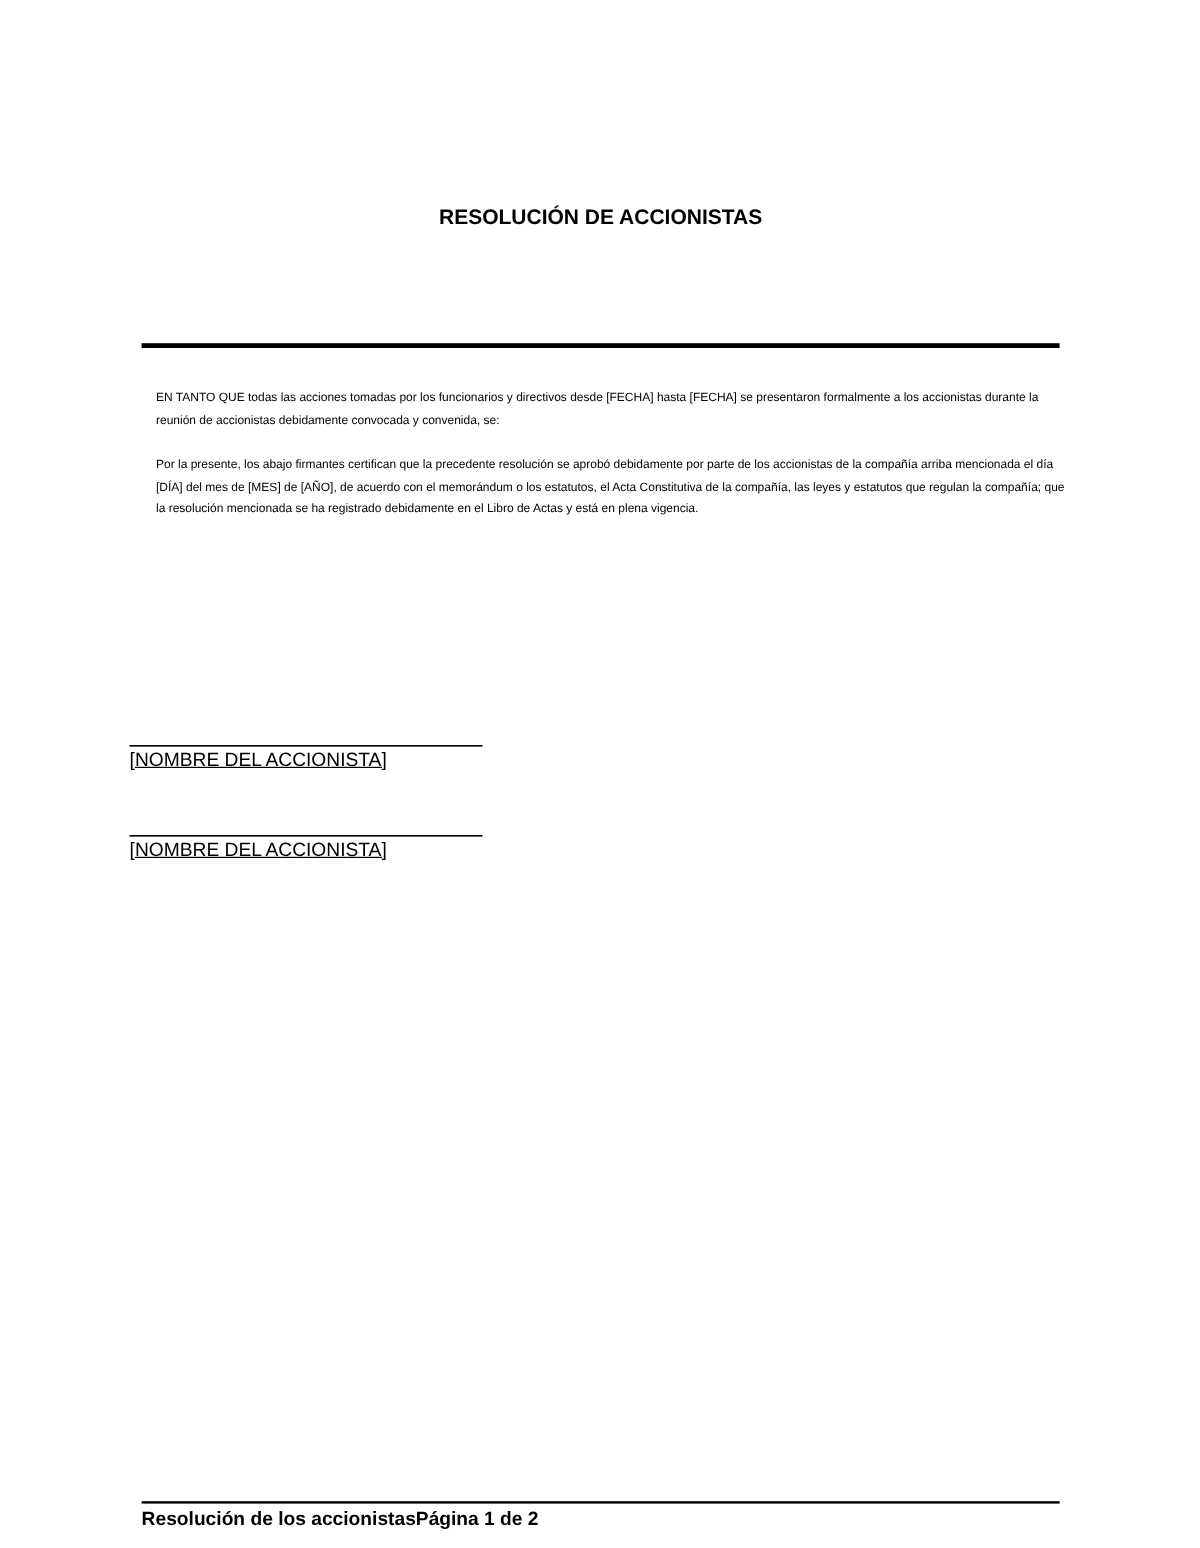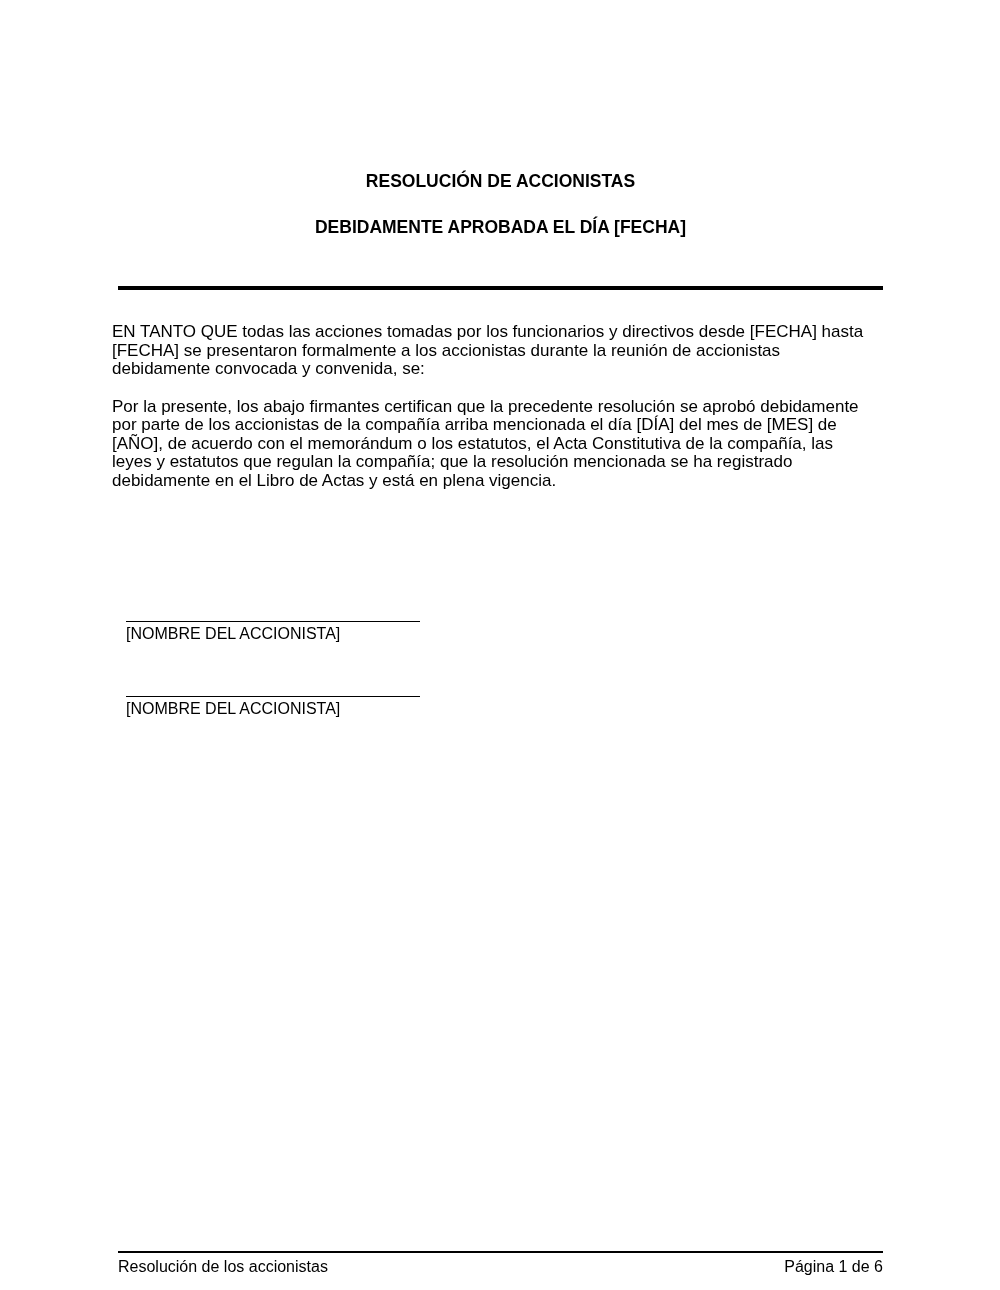--- a/index.html
+++ b/index.html
@@ -42,33 +42,34 @@
     .thick-rule {
       position: absolute;
       left: 118px;
       top: 242px;
       width: 765px;
       height: 4px;
       background: #000000;
     }
     .body-text {
       position: absolute;
-      left: 112px;
+      left: 130px;
       top: 279px;
       width: 765px;
-      font-size: 17px;
+      font-size: 10px;
       line-height: 18.6px;
     }
     .para {
       margin: 0 0 18.8px 0;
     }
     .sig {
       position: absolute;
-      left: 126px;
+      left: 108px;
       width: 294px;
+      text-decoration: underline;
     }
     .sig-line {
       width: 294px;
       height: 1px;
       background: #000000;
       border-top: 1px solid #000000;
       box-sizing: border-box;
     }
     .sig-name {
       font-size: 16px;
@@ -86,31 +87,30 @@
       background: #000000;
     }
     .footer {
       position: absolute;
       left: 118px;
       top: 1213px;
       width: 765px;
       font-size: 16px;
       line-height: 19px;
       display: flex;
-      justify-content: space-between;
+      font-weight: bold;
     }
   </style>
 </head>
 <body>
 
 <div class="page">
 
   <div class="title-block">
     <span class="title-line">RESOLUCIÓN DE ACCIONISTAS</span>
-    <span class="subtitle">DEBIDAMENTE APROBADA EL DÍA [FECHA]</span>
   </div>
 
   <div class="thick-rule"></div>
 
   <div class="body-text">
     <p class="para">EN TANTO QUE todas las acciones tomadas por los funcionarios y directivos desde [FECHA] hasta [FECHA] se presentaron formalmente a los accionistas durante la reunión de accionistas debidamente convocada y convenida, se:</p>
     <p class="para">Por la presente, los abajo firmantes certifican que la precedente resolución se aprobó debidamente por parte de los accionistas de la compañía arriba mencionada el día [DÍA] del mes de [MES] de [AÑO], de acuerdo con el memorándum o los estatutos, el Acta Constitutiva de la compañía, las leyes y estatutos que regulan la compañía; que la resolución mencionada se ha registrado debidamente en el Libro de Actas y está en plena vigencia.</p>
   </div>
 
   <div class="sig sig-1">
@@ -120,16 +120,16 @@
 
   <div class="sig sig-2">
     <div class="sig-line"></div>
     <div class="sig-name">[NOMBRE DEL ACCIONISTA]</div>
   </div>
 
   <div class="footer-rule"></div>
 
   <div class="footer">
     <span>Resolución de los accionistas</span>
-    <span>Página 1 de 6</span>
+    <span>Página 1 de 2</span>
   </div>
 
 </div>
 
 </body></html>

